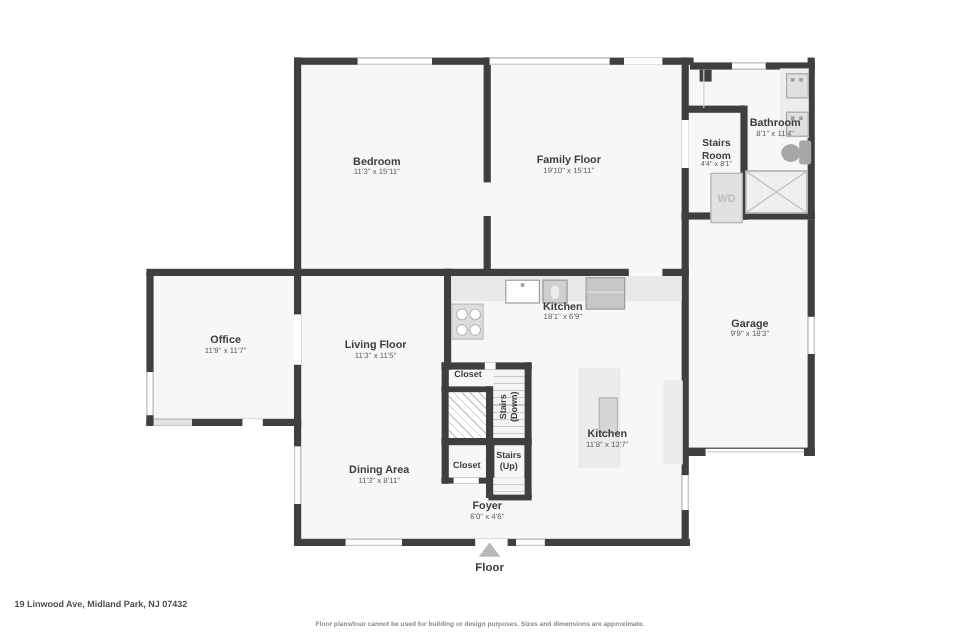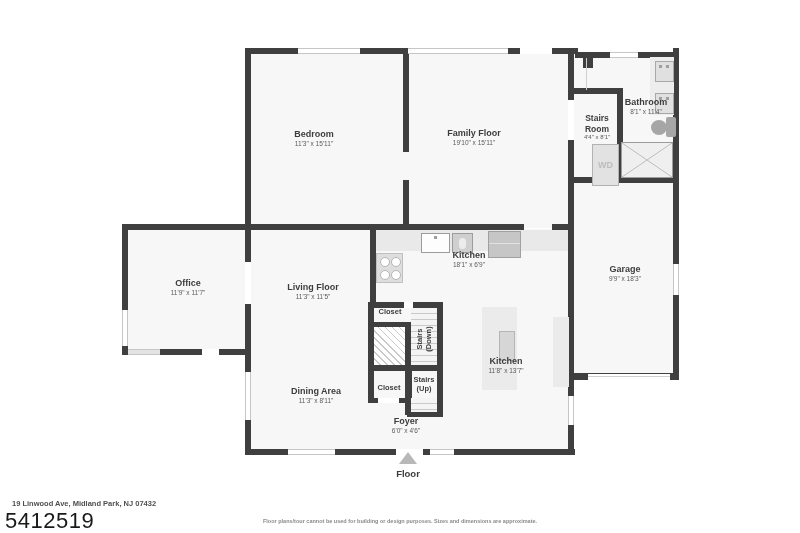--- a/index.html
+++ b/index.html
@@ -195,16 +195,15 @@
   </div>
   <div class="lbl small" style="left:424px;top:384px">
     <div class="nm">Stairs</div>
     <div class="nm">(Up)</div>
   </div>
 
   <div class="tri" style="left:399px;top:452px"></div>
   <div class="entrylbl" style="left:408px;top:468px">Floor</div>
 
   <div class="addr" style="left:12px;top:499px">19 Linwood Ave, Midland Park, NJ 07432</div>
-  <div class="plannum" style="left:5px;top:508px">5412519</div>
   <div class="disc" style="top:518px">Floor plans/tour cannot be used for building or design purposes. Sizes and dimensions are approximate.</div>
 
 </div>
 
 </body></html>

